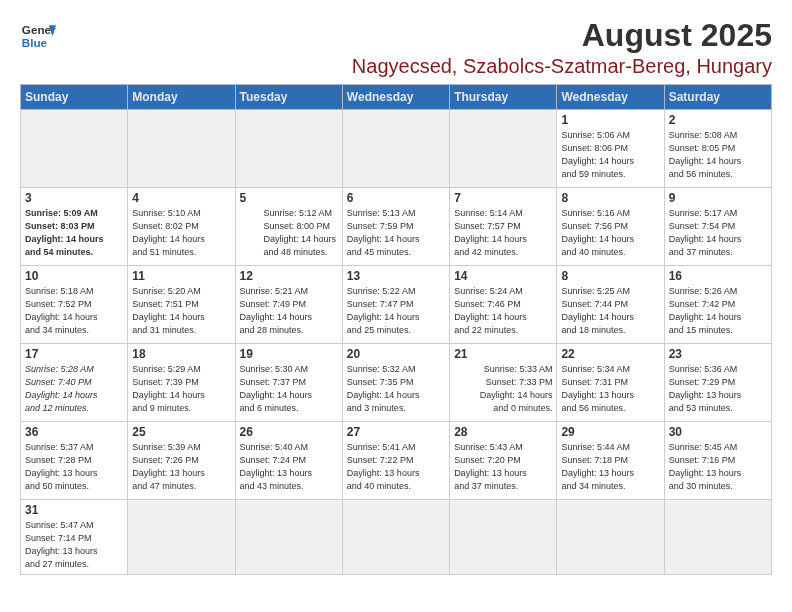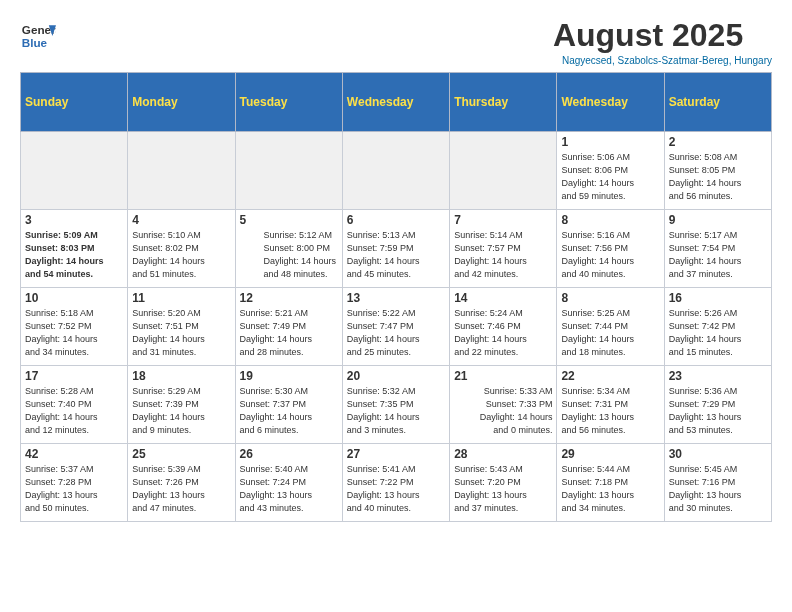--- a/index.html
+++ b/index.html
@@ -23,45 +23,45 @@
     .logo {
       display: flex;
       align-items: center;
       gap: 4px;
     }
     .logo-icon {
       width: 36px;
       height: 36px;
     }
     .title-block {
-      text-align: left;
+      text-align: right;
     }
     .calendar-title {
       font-size: 32px;
       font-weight: bold;
       color: #333;
       line-height: 1.1;
     }
     .calendar-subtitle {
-      font-size: 10px;
-      color: #0369a1;
+      font-size: 20px;
+      color: #7f1d1d;
       margin-top: 2px;
       margin-left: 9px;
     }
     table {
       width: 100%;
       border-collapse: collapse;
       table-layout: fixed;
     }
     .day-header {
       background-color: #2e6db4;
-      color: #fde047;
+      color: #e5e5e5;
       font-size: 12px;
       font-weight: bold;
-      padding: 22px 4px;
+      padding: 5px 4px;
       text-align: left;
       border: 1px solid #b0b8c8;
     }
     td {
       border: 1px solid #c8cdd6;
       vertical-align: top;
       padding: 3px 4px;
       font-size: 9.5px;
       color: #333;
       height: 78px;
@@ -235,21 +235,21 @@
             <span class="day-number">16</span>
             <div class="day-info" style="white-space: pre-line;">Sunrise: 5:26 AM
 Sunset: 7:42 PM
 Daylight: 14 hours
 and 15 minutes.</div>
           </td>
         </tr>
         <tr>
           <td>
             <span class="day-number">17</span>
-            <div class="day-info" style="white-space: pre-line;">Sunrise: 5:28 AM
+            <div class="day-info" style="white-space: pre-line; font-style: italic;">Sunrise: 5:28 AM
 Sunset: 7:40 PM
 Daylight: 14 hours
 and 12 minutes.</div>
           </td>
           <td>
             <span class="day-number">18</span>
             <div class="day-info" style="white-space: pre-line;">Sunrise: 5:29 AM
 Sunset: 7:39 PM
 Daylight: 14 hours
 and 9 minutes.</div>
@@ -285,21 +285,21 @@
           <td>
             <span class="day-number">23</span>
             <div class="day-info" style="white-space: pre-line;">Sunrise: 5:36 AM
 Sunset: 7:29 PM
 Daylight: 13 hours
 and 53 minutes.</div>
           </td>
         </tr>
         <tr>
           <td>
-            <span class="day-number">42</span>
+            <span class="day-number">36</span>
             <div class="day-info" style="white-space: pre-line;">Sunrise: 5:37 AM
 Sunset: 7:28 PM
 Daylight: 13 hours
 and 50 minutes.</div>
           </td>
           <td>
             <span class="day-number">25</span>
             <div class="day-info" style="white-space: pre-line;">Sunrise: 5:39 AM
 Sunset: 7:26 PM
 Daylight: 13 hours
@@ -333,16 +333,31 @@
 Daylight: 13 hours
 and 34 minutes.</div>
           </td>
           <td>
             <span class="day-number">30</span>
             <div class="day-info" style="white-space: pre-line;">Sunrise: 5:45 AM
 Sunset: 7:16 PM
 Daylight: 13 hours
 and 30 minutes.</div>
           </td>
+        </tr>
+        <tr>
+          <td class="last-row">
+            <span class="day-number">31</span>
+            <div class="day-info" style="white-space: pre-line;">Sunrise: 5:47 AM
+Sunset: 7:14 PM
+Daylight: 13 hours
+and 27 minutes.</div>
+          </td>
+          <td class="last-row empty"></td>
+          <td class="last-row empty"></td>
+          <td class="last-row empty"></td>
+          <td class="last-row empty"></td>
+          <td class="last-row empty"></td>
+          <td class="last-row empty"></td>
         </tr>
       </tbody>
   </table>
 </div>
 
 </body></html>

